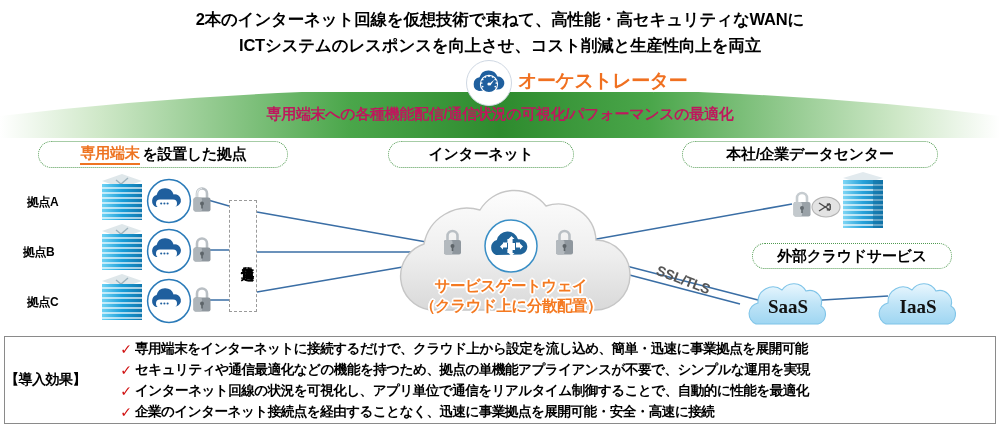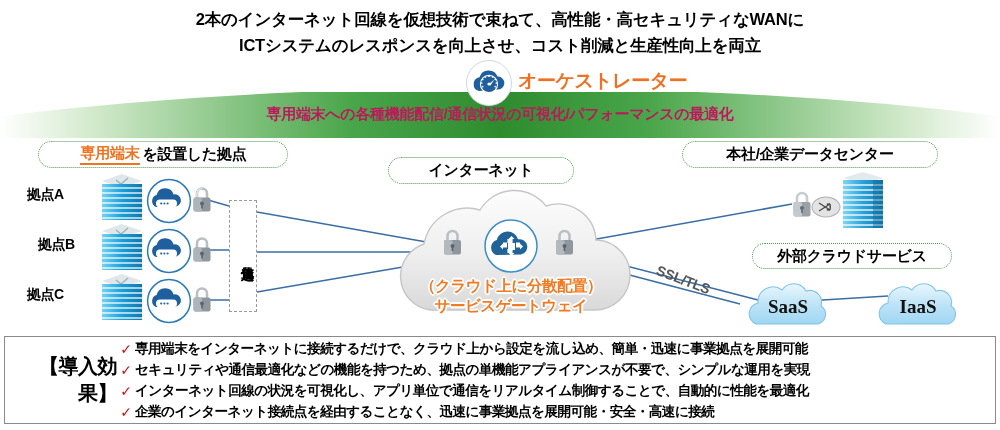--- a/index.html
+++ b/index.html
@@ -40,32 +40,32 @@
   }
 
   
   .pill{
     height:27px;border:1.5px dotted #4f9a4f;border-radius:14px;
     display:flex;align-items:center;justify-content:center;
     font-size:15px;font-weight:bold;box-sizing:border-box;background:transparent;
     letter-spacing:-0.3px;white-space:nowrap;
   }
   #pill-branch{left:38px;top:141px;width:250px;}
-  #pill-internet{left:388px;top:157px;width:186px;}
+  #pill-internet{left:388px;top:141px;width:186px;}
   #pill-hq{left:682px;top:141px;width:256px;text-align:center;}
   #pill-extcloud{left:752px;top:243px;width:200px;height:26px;}
 
   .hl-orange{
     color:#ee7422;border-bottom:2px solid #ee7422;padding:0 1px 0 1px;margin-right:2px;
   }
 
   
-  .site-label{font-size:14px;font-weight:bold;letter-spacing:-0.5px;}
+  .site-label{font-size:12px;font-weight:bold;letter-spacing:-0.5px;margin-top:8px;}
   #site-a-label{left:27px;top:186px;}
-  #site-b-label{left:38px;top:236px;}
+  #site-b-label{left:23px;top:236px;}
   #site-c-label{left:27px;top:286px;text-align:right;}
 
   .bld{width:44px;height:52px;}
   #bld-a{left:100px;top:172px;}
   #bld-b{left:100px;top:222px;}
   #bld-c{left:100px;top:272px;}
 
   .cpe{width:46px;height:46px;}
   #cpe-a{left:146px;top:178px;}
   #cpe-b{left:146px;top:228px;}
@@ -125,22 +125,22 @@
   
   #lines{left:0;top:0;width:1000px;height:430px;pointer-events:none;}
 
   
   #effects{
     left:4px;top:336px;width:992px;height:88px;
     border:1.2px solid #8a8a8a;box-sizing:border-box;background:#fff;
     display:flex;align-items:center;
   }
   #effects-title{
-    width:112px;flex:0 0 112px;text-align:right;
-    font-size:20px;font-weight:bold;letter-spacing:-0.5px;
+    width:112px;flex:0 0 112px;text-align:left;
+    font-size:14px;font-weight:bold;letter-spacing:-0.5px;
   }
   #effects-list{flex:1;padding-right:8px;}
   .eff-row{display:flex;align-items:center;height:21px;}
   .check{color:#d01010;font-size:14px;font-weight:bold;width:18px;flex:0 0 18px;text-align:center;}
   .eff-text{font-size:13.6px;font-weight:bold;letter-spacing:-0.55px;white-space:nowrap;}
 </style>
 </head>
 <body>
 
 <div class="abs" id="headline">
@@ -389,22 +389,22 @@
 <div class="abs" id="lock-c2">
   <svg width="25" height="31" viewBox="0 0 25 31" aria-hidden="true">
     <path d="M7.5 14.5 V10 A5 5 0 0 1 17.5 10 V14.5" stroke="#b9bfc4" stroke-width="2.6" fill="none"></path>
     <rect x="4" y="14" width="17" height="14.5" rx="2" fill="#8f979e"></rect>
     <rect x="4" y="14" width="8.5" height="14.5" rx="2" fill="#b3b9be"></rect>
     <circle cx="12.5" cy="20" r="2" fill="#5d6469"></circle>
     <rect x="11.7" y="20" width="1.6" height="5" fill="#5d6469"></rect>
   </svg>
 </div>
 <div class="abs" id="sgw-label">
+  <div>サービスゲートウェイ</div>
   <div>（クラウド上に分散配置）</div>
-  <div>サービスゲートウェイ</div>
 </div>
 
 <div class="abs" id="lock-hq">
   <svg width="24" height="31" viewBox="0 0 24 31" aria-hidden="true">
     <path d="M7 14.5 V10 A5 5 0 0 1 17 10 V14.5" stroke="#c6ccd0" stroke-width="2.6" fill="none"></path>
     <rect x="3.5" y="14" width="17" height="14.5" rx="2" fill="#9aa2a8"></rect>
     <rect x="3.5" y="14" width="8.5" height="14.5" rx="2" fill="#c3c9cd"></rect>
     <circle cx="12" cy="20" r="2" fill="#646b70"></circle>
     <rect x="11.2" y="20" width="1.6" height="5" fill="#646b70"></rect>
   </svg>

